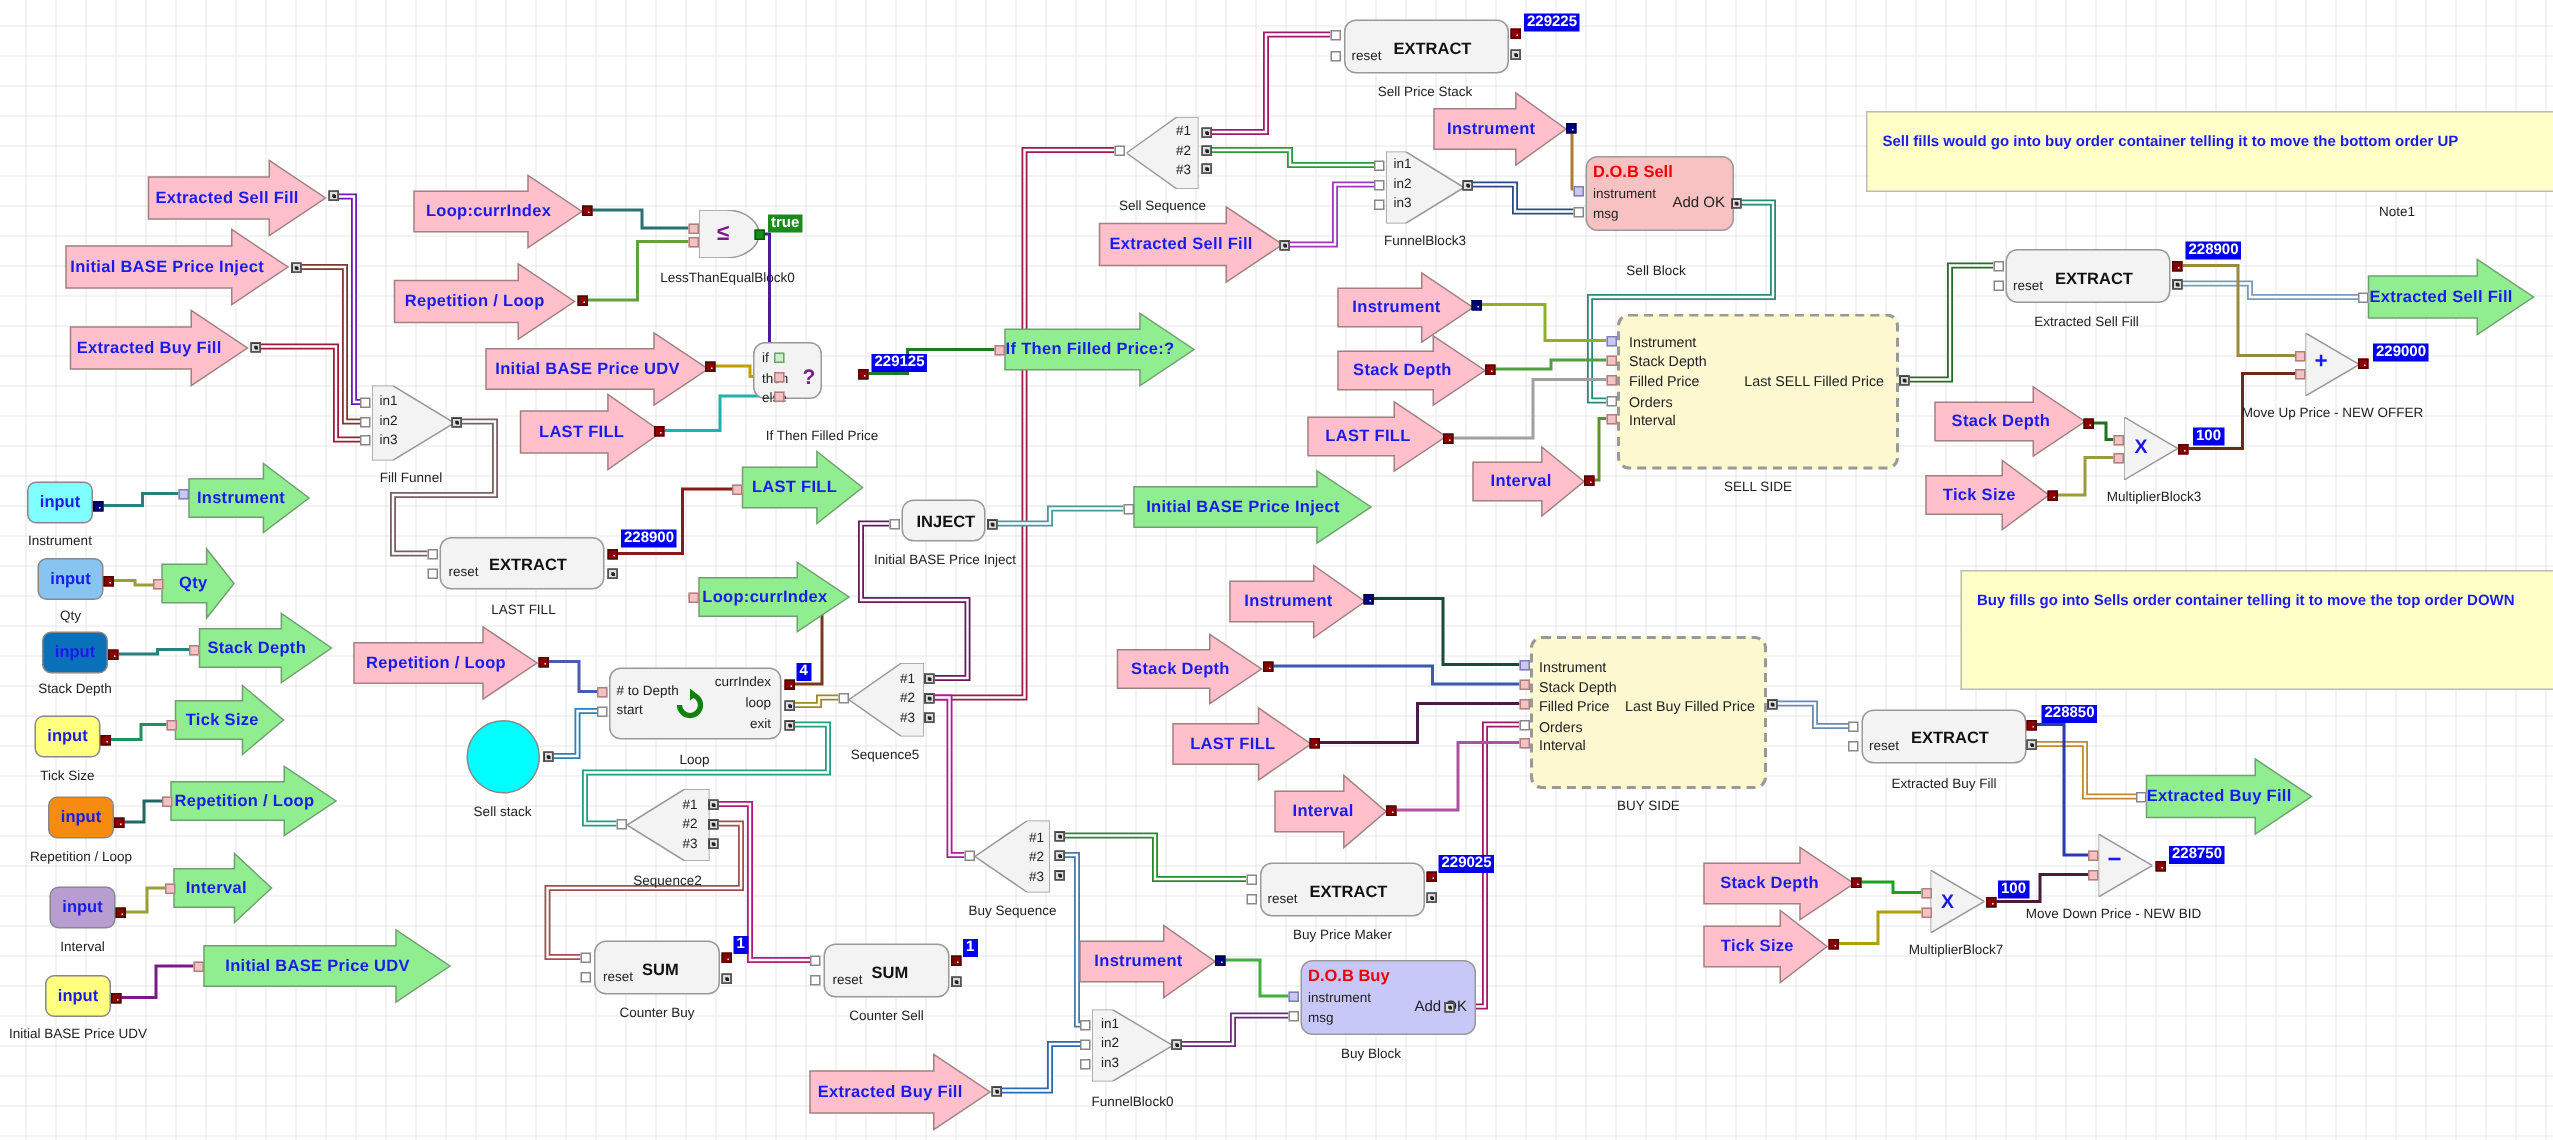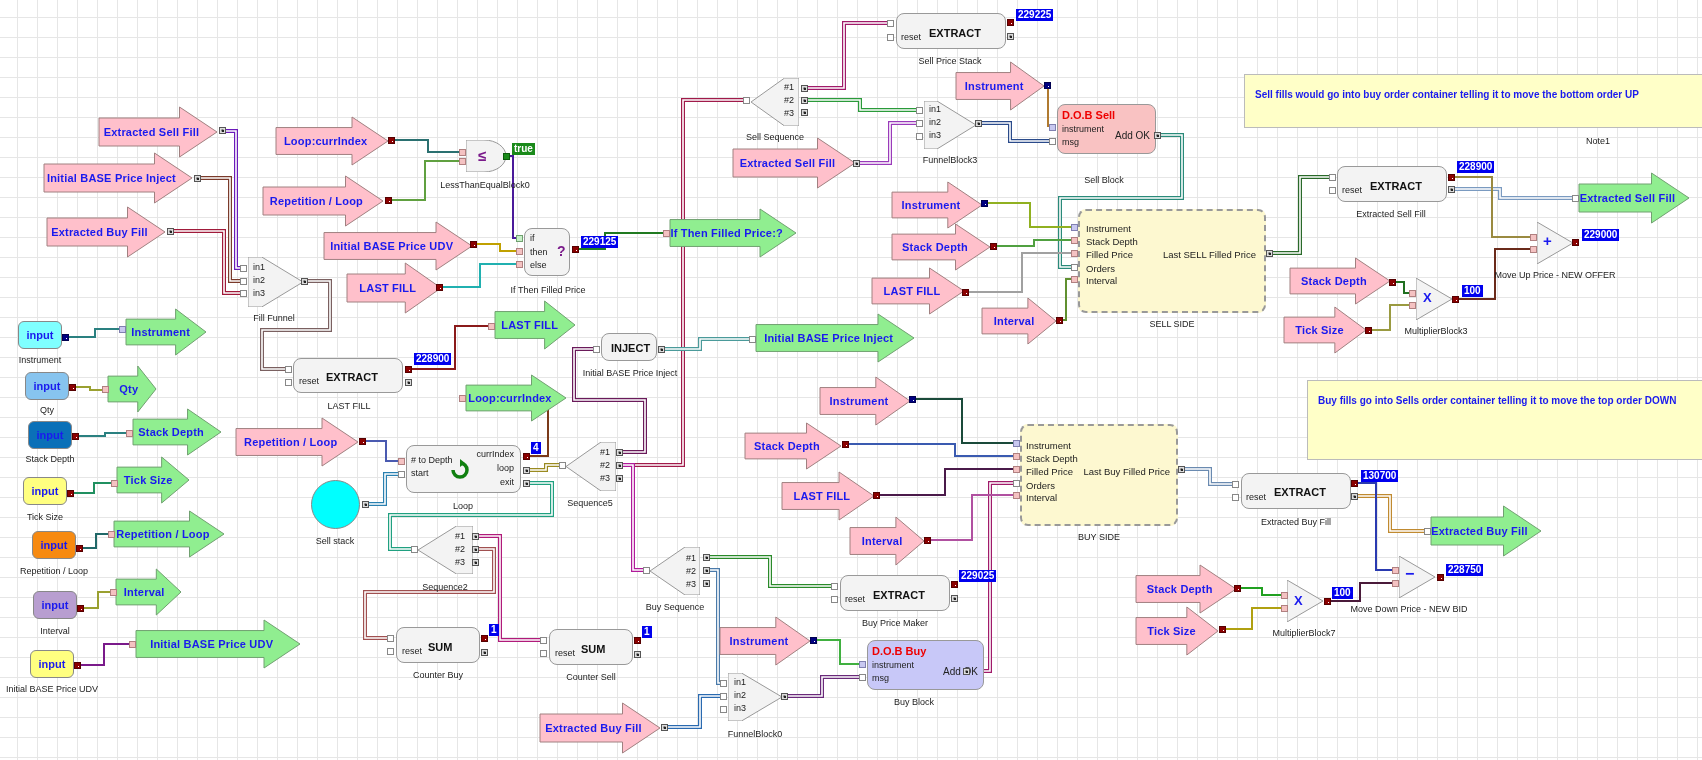--- a/index.html
+++ b/index.html
@@ -296,21 +296,21 @@
       <span class="lbl" style="width: 135.4px; height: 48px;">Initial BASE Price UDV</span>
     </div>
   <div class="port red" style="left:470px;top:241px;"></div>
   <div class="arrow" style="left: 347px; top: 263px; width: 94px; height: 50px;">
       <svg width="94" height="50">
         <polygon points="0,11 58.28,11 58.28,0 94,25 58.28,50 58.28,39 0,39" fill="#ffc0cb" stroke="#a08080"></polygon>
       </svg>
       <span class="lbl" style="width: 81.498px; height: 50px;">LAST FILL</span>
     </div>
   <div class="port red" style="left:436px;top:284px;"></div>
-  <div class="box" style="left:524px;top:228px;width:46px;height:48px;">
+  <div class="box" style="left:502px;top:228px;width:46px;height:38px;">
     <div class="small" style="left:5px;top:4px;">if</div>
     <div class="small" style="left:5px;top:18px;">then</div>
     <div class="small" style="left:5px;top:31px;">else</div>
     <div class="small" style="left:32px;top:14px;font-size:14px;font-weight:bold;color:#7a1a8a;">?</div>
   </div>
   <div class="port green" style="left:516px;top:235px;"></div>
   <div class="port pink" style="left:516px;top:248px;"></div>
   <div class="port pink" style="left:516px;top:261px;"></div>
   <div class="port red" style="left:572px;top:246px;"></div>
   <div class="badge" style="left:581px;top:236px;">229125</div>
@@ -725,21 +725,21 @@
   <div class="cap" style="left:1099px;top:532px;">BUY SIDE</div>
 
   <div class="box" style="left:1241px;top:473px;width:110px;height:36px;">
     <div class="small" style="left:4px;top:18px;">reset</div>
     <div class="title" style="left:32px;top:12px;">EXTRACT</div>
   </div>
   <div class="port white" style="left:1232px;top:481px;"></div>
   <div class="port white" style="left:1232px;top:494px;"></div>
   <div class="port red" style="left:1351px;top:480px;"></div>
   <div class="port sq" style="left:1351px;top:493px;"></div>
-  <div class="badge" style="left:1361px;top:470px;">130700</div>
+  <div class="badge" style="left:1361px;top:470px;">228850</div>
   <div class="cap" style="left:1296px;top:517px;">Extracted Buy Fill</div>
   <div class="arrow" style="left: 1431px; top: 506px; width: 110px; height: 50px;">
       <svg width="110" height="50">
         <polygon points="0,11 72.5,11 72.5,0 110,25 72.5,50 72.5,39 0,39" fill="#90ee90" stroke="#70a070"></polygon>
       </svg>
       <span class="lbl" style="width: 96.875px; height: 50px;">Extracted Buy Fill</span>
     </div>
   <div class="port white" style="left:1424px;top:528px;"></div>
 
   <div class="tri" style="left: 1399px; top: 556px; width: 36px; height: 42px;">

